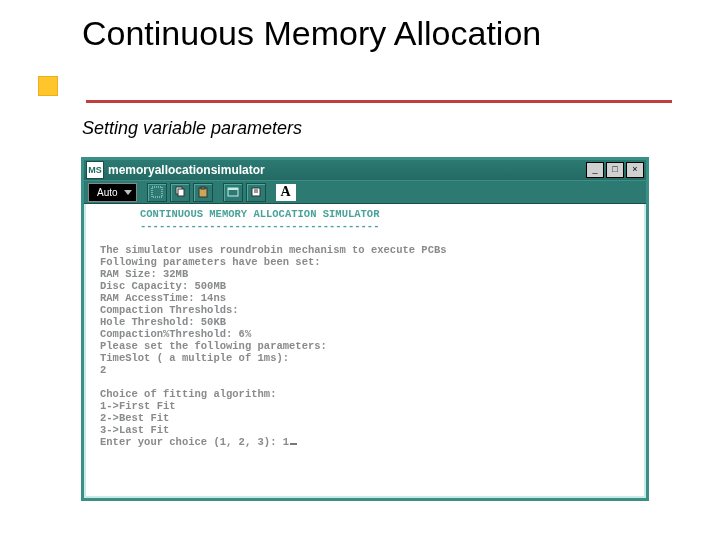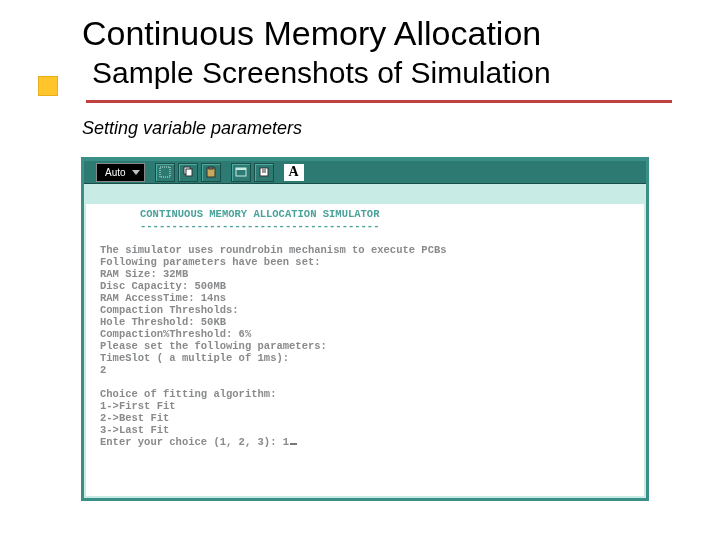--- a/index.html
+++ b/index.html
@@ -9,43 +9,51 @@
   .title2{position:absolute;left:92px;top:56px;font-size:30px;font-weight:400;color:#000;font-family:"Trebuchet MS","Segoe UI",sans-serif;}
   .underline{position:absolute;left:86px;top:100px;width:586px;height:0;border-top:3px solid #c04040;}
   .caption{position:absolute;left:82px;top:118px;font-size:18px;font-style:italic;font-weight:400;color:#000;font-family:"Trebuchet MS","Segoe UI",sans-serif;}
   
   .win{position:absolute;left:82px;top:158px;width:562px;height:338px;border:2px solid #3a8f86;background:#c9ebe6;box-shadow:0 0 0 1px #3a8f86;}
   .titlebar{height:20px;background:linear-gradient(#2c7a72,#236a63);display:flex;align-items:center;padding:0 2px;}
   .sysicon{width:16px;height:16px;background:#fff;font-size:9px;font-weight:bold;color:#236a63;display:flex;align-items:center;justify-content:center;margin-right:4px;border:1px solid #1a4f49;}
   .titlebar-text{color:#fff;font-family:"MS Sans Serif",Tahoma,sans-serif;font-size:12px;font-weight:700;flex:1;}
   .winbtns{display:flex;gap:2px;}
   .winbtn{width:16px;height:14px;background:#d0d0d0;border:1px solid #000;font-size:9px;line-height:12px;text-align:center;font-family:sans-serif;}
-  .toolbar{height:22px;background:#2c7a72;display:flex;align-items:center;padding:0 12px;gap:3px;border-top:1px solid #3a8f86;border-bottom:1px solid #1a4f49;}
+  .toolbar{height:22px;background:#2c7a72;display:flex;align-items:center;padding:0 4px;gap:3px;border-top:1px solid #3a8f86;border-bottom:1px solid #1a4f49;}
   .combo{display:flex;align-items:center;height:17px;background:#000;border:1px solid #888;padding:0 4px 0 8px;gap:6px;}
   .combo-text{color:#fff;font-size:10px;font-family:"MS Sans Serif",sans-serif;}
   .combo-arrow{width:0;height:0;border-left:4px solid transparent;border-right:4px solid transparent;border-top:5px solid #c0c0c0;}
   .tbtn{width:18px;height:17px;background:#2c7a72;border:1px solid #1a4f49;box-shadow:inset 1px 1px 0 #4faaa0;display:flex;align-items:center;justify-content:center;}
   .tbtn svg{width:12px;height:12px;}
   .tsep{width:4px;}
   .fontbox{width:20px;height:17px;background:#fff;display:flex;align-items:center;justify-content:center;font-family:"Times New Roman",serif;font-size:14px;font-weight:700;color:#000;}
   .console{position:absolute;left:2px;top:44px;right:2px;bottom:2px;background:#fff;color:#888a8c;font-family:"Courier New",monospace;font-size:10.5px;line-height:12px;font-weight:700;letter-spacing:0px;padding:4px 14px;white-space:pre;overflow:hidden;}
   .hdr{color:#4aa29a;font-weight:700;display:inline-block;padding-left:40px;}
   .cursor{display:inline-block;width:7px;height:2px;background:#777;vertical-align:baseline;margin-left:1px;}
 </style>
 </head>
 <body>
 
 <div class="slide">
   <div class="accent-box"></div>
   <div class="title1">Continuous Memory Allocation</div>
-  <div class="title2">Sample Screenshots of Simulation</div>
   <div class="underline"></div>
   <div class="caption">Setting variable parameters</div>
 
   <div class="win">
+    <div class="titlebar">
+      <div class="sysicon">MS</div>
+      <div class="titlebar-text">memoryallocationsimulator</div>
+      <div class="winbtns">
+        <div class="winbtn">_</div>
+        <div class="winbtn">□</div>
+        <div class="winbtn">×</div>
+      </div>
+    </div>
 
     <div class="toolbar">
       <div class="combo">
         <span class="combo-text">Auto</span>
         <span class="combo-arrow"></span>
       </div>
       <div class="tsep"></div>
       <div class="tbtn">
         <svg viewBox="0 0 12 12">
             <rect x="1" y="1" width="10" height="10" fill="none" stroke="#c9ebe6" stroke-dasharray="1,1"></rect>

